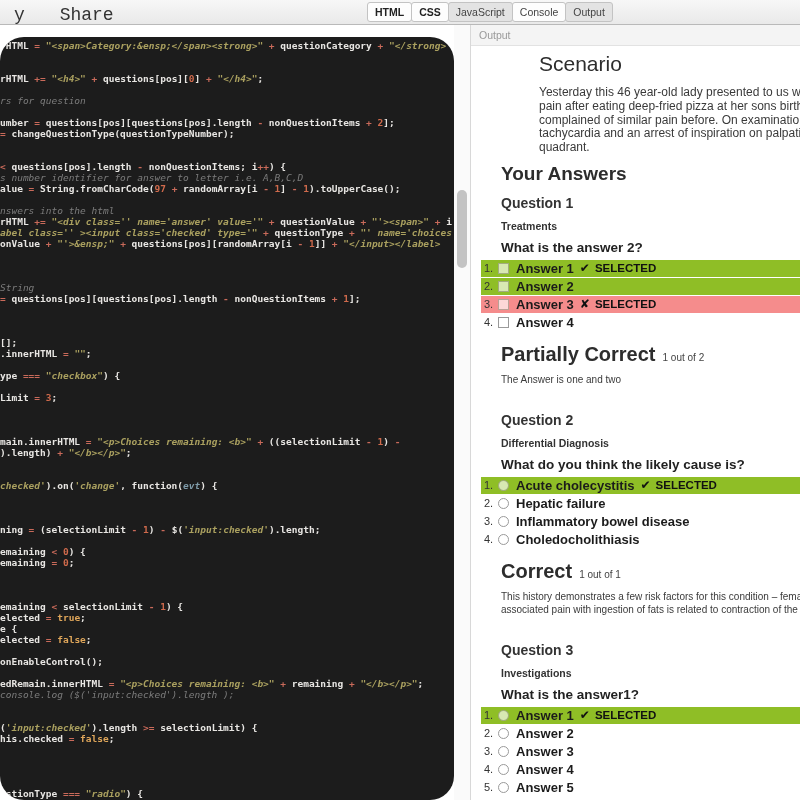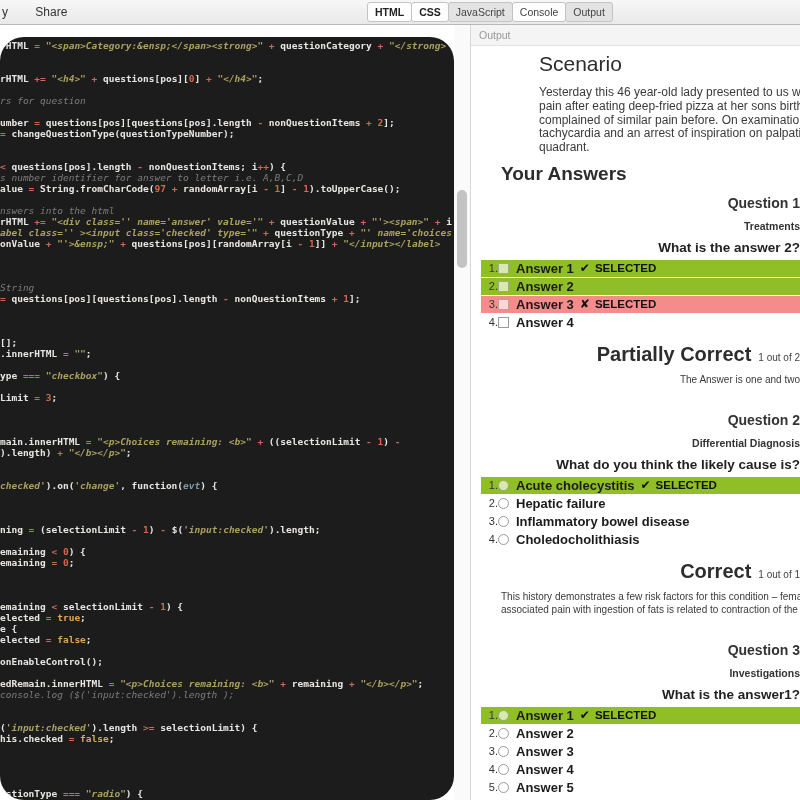--- a/index.html
+++ b/index.html
@@ -6,21 +6,21 @@
   body {
     width:800px; height:800px; overflow:hidden; position:relative;
     font-family:"Liberation Sans", sans-serif; background:#fff;
   }
   
   .topbar {
     position:absolute; top:0; left:0; right:0; height:24px;
     background:linear-gradient(#f7f7f7,#e9e9e9);
     border-bottom:1px solid #b9b9b9;
   }
-  .menu-left { position:absolute; left:4px; top:5px; font-size:12px; color:#333; }
+  .menu-left { position:absolute; left:16px; top:5px; font-size:18px; color:#333;font-family:Liberation Mono, monospace; }
   .menu-frag { margin-left:-2px; }
   .menu-share { margin-left:24px; cursor:pointer; }
   .tgroup { position:absolute; left:368px; top:2px; display:flex; }
   .tbtn {
     font-family:inherit; font-size:10.5px; color:#444; height:20px;
     padding:2px 7px; background:#fdfdfd; border:1px solid #c3c3c3;
     margin-left:-1px; border-radius:3px; cursor:pointer; line-height:14px;
   }
   .tbtn.bold { font-weight:bold; color:#222; }
   .tbtn.active { background:#e3e3e3; }
@@ -53,21 +53,21 @@
   .output { position:absolute; left:471px; top:0; right:0; bottom:0; background:#fff; overflow:hidden; }
   .obar {
     height:20px; background:#f4f4f4; border-bottom:1px solid #e2e2e2;
     font-size:10.5px; color:#999; line-height:20px; padding-left:8px;
   }
   .ocontent { padding:2px 0 0 30px; }
   .scenario { margin-left:38px; }
   .h-scenario { font-size:21px; font-weight:normal; color:#2d2d2d; margin:4px 0 10px; }
   .pline { font-size:12px; line-height:13.8px; color:#3a3a3a; white-space:nowrap; overflow:hidden; }
   .h-ya { font-size:19px; font-weight:bold; color:#2d2d2d; margin:8px 0 0; }
-  .qsec { margin-top:26px;text-align:right; }
+  .qsec { margin-top:26px; }
   .qsec.first { margin-top:10px; }
   .qtitle { font-size:14px; font-weight:bold; color:#333; }
   .qcat { font-size:10.5px; font-weight:bold; color:#333; margin-top:9px; }
   .qtext { font-size:13.5px; font-weight:bold; color:#222; margin-top:8px; }
   .answers { list-style:none; margin:5px 0 0 -20px; padding:0; }
   .row {
     display:flex; align-items:center; height:15px;
     padding:1px 0 1px 3px; margin-bottom:1px;
     white-space:nowrap; overflow:hidden; cursor:pointer;
   }

